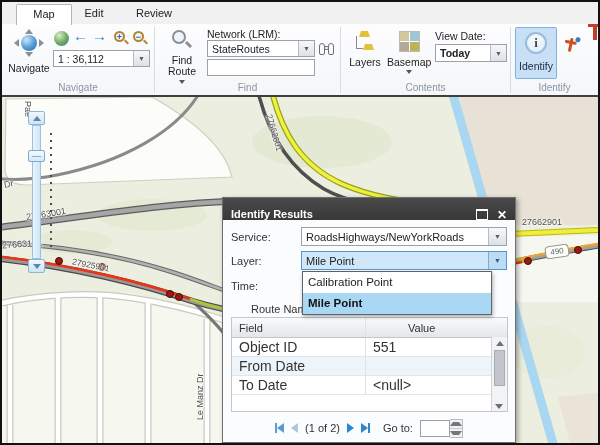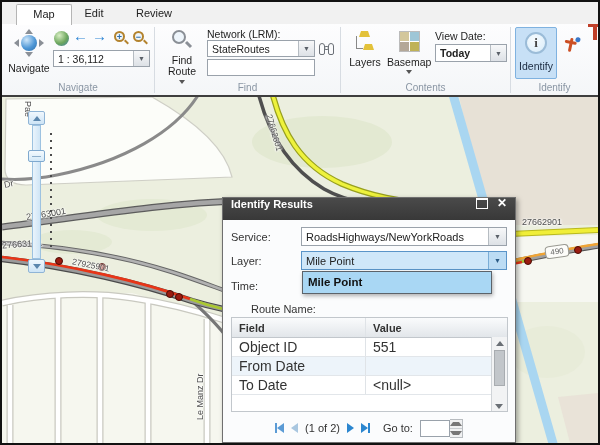--- a/index.html
+++ b/index.html
@@ -29,31 +29,31 @@
   .mlabel{position:absolute;font-size:9px;color:#4e4e4e;white-space:nowrap;text-shadow:0 0 2px #fff,0 1px 2px #fff,1px 0 2px #fff;}
   
   #slider{position:absolute;left:26px;top:14px;width:17px;z-index:4;}
   .sbtn{width:17px;height:14px;box-sizing:border-box;border:1px solid #8fb4d6;border-radius:2px;background:linear-gradient(#f0f7fd,#cde4f6);display:flex;align-items:center;justify-content:center;}
   #strack{width:9px;height:134px;margin:0 0 0 4px;box-sizing:border-box;border:1px solid #9dc2e0;background:linear-gradient(90deg,#eaf4fc,#cfe5f6);}
   #sthumb{position:absolute;left:0;top:39px;width:17px;height:12px;box-sizing:border-box;border:1px solid #7fa9cf;border-radius:2px;background:linear-gradient(#f4fafe,#d4e9f8);z-index:2;}
   #sthumb:after{content:"";position:absolute;left:3px;right:3px;top:5px;height:1px;background:#8fb0cc;}
   #sticks{position:absolute;left:22px;top:22px;width:2px;height:118px;background:repeating-linear-gradient(#4a4a4a 0 2px,transparent 2px 7px);}
   
   #dlg{position:absolute;left:220px;top:195px;width:294px;height:246px;box-sizing:border-box;background:#fbfcfd;border:1px solid #6f6f6f;box-shadow:2px 2px 5px rgba(0,0,0,.35);z-index:10;}
-  #dlg-title{height:22px;background:linear-gradient(#4a4a4a,#383838);display:flex;align-items:flex-start;padding:0 8px;}
+  #dlg-title{height:22px;background:linear-gradient(#4a4a4a,#383838);display:flex;align-items:flex-end;padding:0 8px;}
   #dlg-title .t{flex:1;color:#fff;font-size:11px;font-weight:bold;}
   .dlg-row{display:flex;align-items:center;margin:0 8px;}
   .dlg-row .lbl{width:70px;font-size:11px;color:#333;}
   .drow-combo{flex:1;height:19px;}
   #dropdown{position:absolute;left:79px;top:73px;width:188px;background:#fff;border:1px solid #5c636a;box-shadow:1px 2px 4px rgba(0,0,0,.3);z-index:5;}
   .opt{height:21px;line-height:21px;padding:0 5px;font-size:11.5px;color:#222;}
   .opt.sel{background:#a9d7f4;font-weight:bold;color:#111;}
   
   #tbl{position:absolute;left:8px;top:119px;width:277px;height:95px;box-sizing:border-box;border:1px solid #c2c7cc;background:#fff;overflow:hidden;}
-  .th{display:flex;height:19px;background:linear-gradient(#fafbfc,#e2e6ea);border-bottom:1px solid #c2c7cc;font-size:11px;font-weight:bold;color:#333;}
+  .th{display:flex;height:19px;background:linear-gradient(#fafbfc,#e2e6ea);border-bottom:1px solid #c2c7cc;font-size:11px;font-weight:normal;color:#333;gap:35px;}
   .tr{display:flex;height:18px;font-size:14px;color:#333;border-bottom:1px solid #e2e6ea;}
   .c1{width:134px;padding:0 0 0 7px;display:flex;align-items:center;border-right:1px solid #dfe3e7;box-sizing:border-box;}
   .c2{flex:1;padding-left:7px;display:flex;align-items:center;}
   .tr.alt{background:#edf4fa;}
   #vscroll{position:absolute;right:0;top:19px;bottom:0;width:15px;background:#f2f3f4;border-left:1px solid #d0d4d8;}
   .sarr{width:0;height:0;border-left:4px solid transparent;border-right:4px solid transparent;margin:4px auto;}
   #vthumb{width:11px;height:36px;margin:1px auto;background:#c2c6ca;border:1px solid #a8acb0;box-sizing:border-box;}
   
   #pager{position:absolute;left:0;right:0;top:218px;height:24px;display:flex;align-items:center;justify-content:center;gap:7px;font-size:11px;color:#333;}
   .pbar{width:2px;height:10px;}
@@ -292,20 +292,21 @@
     </div>
 
     <div class="dlg-row" style="margin-top:6px;height:19px;">
       <div class="lbl">Time:</div>
     </div>
     <div class="dlg-row" style="margin-top:4px;height:19px;">
       <div class="lbl" style="width:auto;margin-left:20px;">Route Name:</div>
     </div>
 
     <div id="dropdown">
+      <div class="opt">Calibration Point</div>
       <div class="opt sel">Mile Point</div>
     </div>
 
     <div id="tbl">
       <div class="th">
         <div class="c1">Field</div>
         <div class="c2">Value</div>
       </div>
       <div class="tr">
         <div class="c1">Object ID</div>

